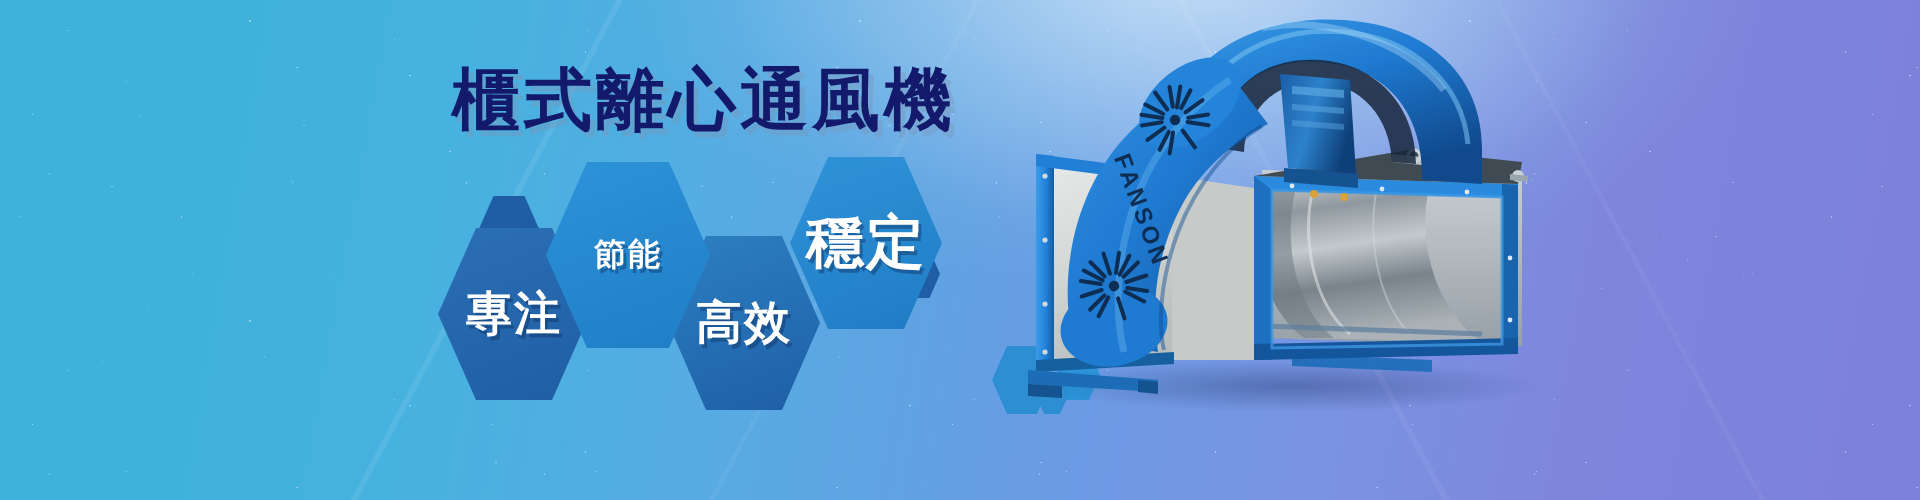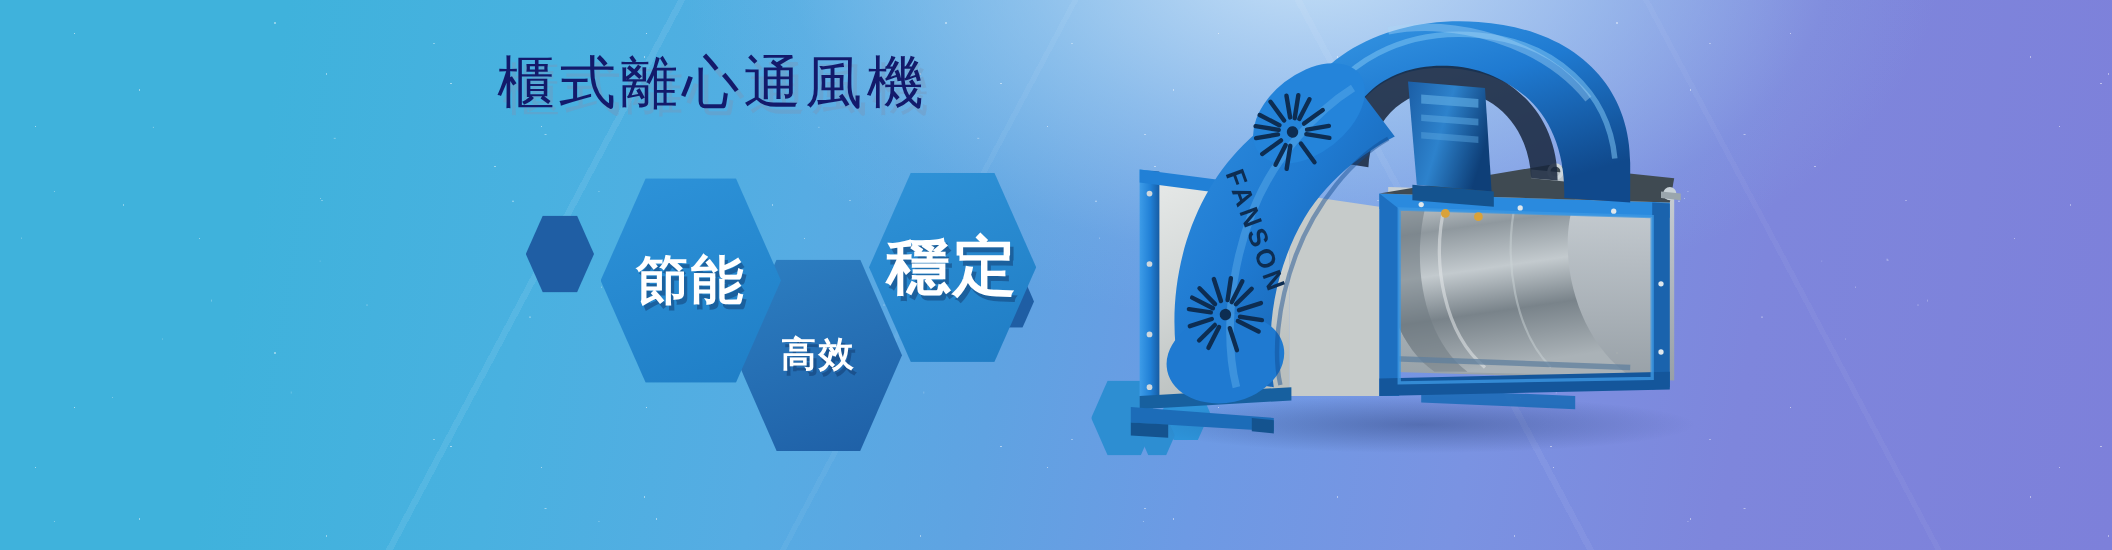--- a/index.html
+++ b/index.html
@@ -119,22 +119,22 @@
     width:2200px; height:1380px;
     border-radius:50%;
     overflow:hidden;
     opacity:.72;
     -webkit-mask-image:radial-gradient(ellipse 1100px 690px at 50% 100%, #000 0 62%, rgba(0,0,0,.55) 68%, rgba(0,0,0,0) 76%);
             mask-image:radial-gradient(ellipse 1100px 690px at 50% 100%, #000 0 62%, rgba(0,0,0,.55) 68%, rgba(0,0,0,0) 76%);
   }
 
   
   .title {
-    position:absolute; left:452px; top:34px;
-    font-size:52px; line-height:84px; font-weight:normal;
+    position:absolute; left:452px; top:58px;
+    font-size:68px; line-height:84px; font-weight:bold;
     letter-spacing:4px;
     color:#131a6b;
     text-shadow:5px 6px 0 rgba(120,150,185,.40);
     white-space:nowrap;
   }
 
   
   .hex {
     position:absolute;
     clip-path:polygon(25% 0%, 75% 0%, 100% 50%, 75% 100%, 25% 100%, 0% 50%);
@@ -145,25 +145,25 @@
     text-shadow:3px 4px 0 rgba(16,52,100,.45);
     letter-spacing:2px;
   }
 
   .hex-zhuanzhu { left:438px; top:228px; width:152px; height:172px;
                   background:linear-gradient(160deg,#2b6fb4,#1f5ea4); }
   .hex-zhuanzhu .hex-label { font-size:46px; }
 
   .hex-jieneng { left:546px; top:162px; width:164px; height:186px;
                  background:linear-gradient(160deg,#2d93d9,#1f7ec6); }
-  .hex-jieneng .hex-label { font-size:48px; }
+  .hex-jieneng .hex-label { font-size:32px; }
 
   .hex-gaoxiao { left:668px; top:236px; width:152px; height:174px;
                  background:linear-gradient(160deg,#2d7fc2,#1e5fa6); }
-  .hex-gaoxiao .hex-label { font-size:32px; }
+  .hex-gaoxiao .hex-label { font-size:46px; }
 
   .hex-wending { left:790px; top:157px; width:152px; height:172px;
                  background:linear-gradient(160deg,#2f93d8,#1f7cc4); }
   .hex-wending .hex-label { font-size:58px; }
 
   .deco { position:absolute;
           clip-path:polygon(25% 0%, 75% 0%, 100% 50%, 75% 100%, 25% 100%, 0% 50%); }
 
   
   .machine { position:absolute; left:962px; top:8px; width:640px; height:392px; }
@@ -191,20 +191,23 @@
   <div class="deco" style="left:604px; top:174px; width:22px; height:25px; background:#2d8ed2;"></div>
 
   <div class="deco" style="left:836px; top:231px; width:56px; height:64px; background:#2478bf;"></div>
   <div class="deco" style="left:898px; top:250px; width:42px; height:48px; background:#1f5ea4;"></div>
   <div class="deco" style="left:876px; top:268px; width:30px; height:34px; background:#1f6fb4;"></div>
 
   <div class="deco" style="left:992px; top:346px; width:60px; height:68px; background:#2d8ed2;"></div>
   <div class="deco" style="left:1056px; top:350px; width:44px; height:50px; background:#2d93d9;"></div>
   <div class="deco" style="left:1036px; top:378px; width:32px; height:36px; background:#2d8ed2;"></div>
 
+  <div class="hex hex-zhuanzhu">
+    <span class="hex-label">專注</span>
+  </div>
   <div class="hex hex-gaoxiao">
     <span class="hex-label">高效</span>
   </div>
   <div class="hex hex-jieneng">
     <span class="hex-label">節能</span>
   </div>
   <div class="hex hex-wending">
     <span class="hex-label">穩定</span>
   </div>
 

